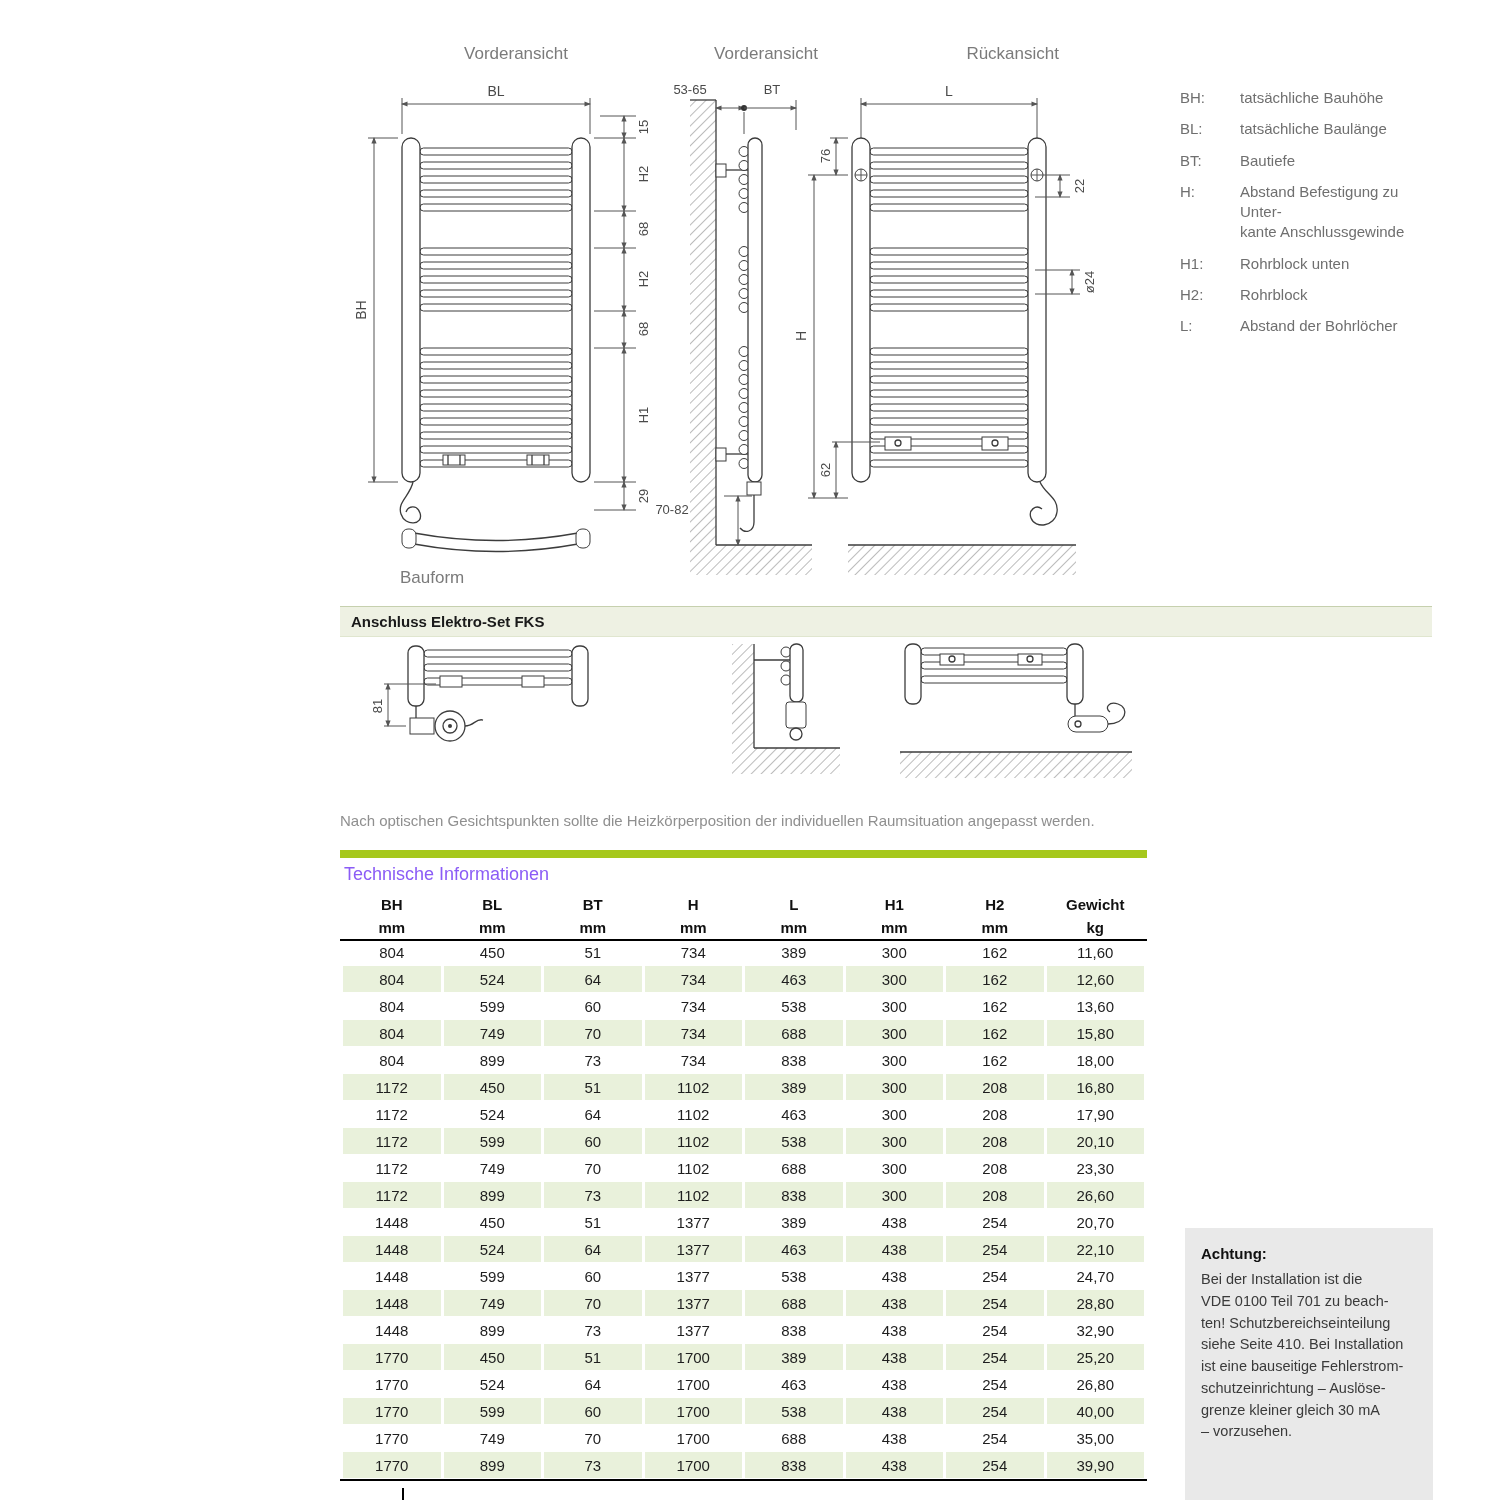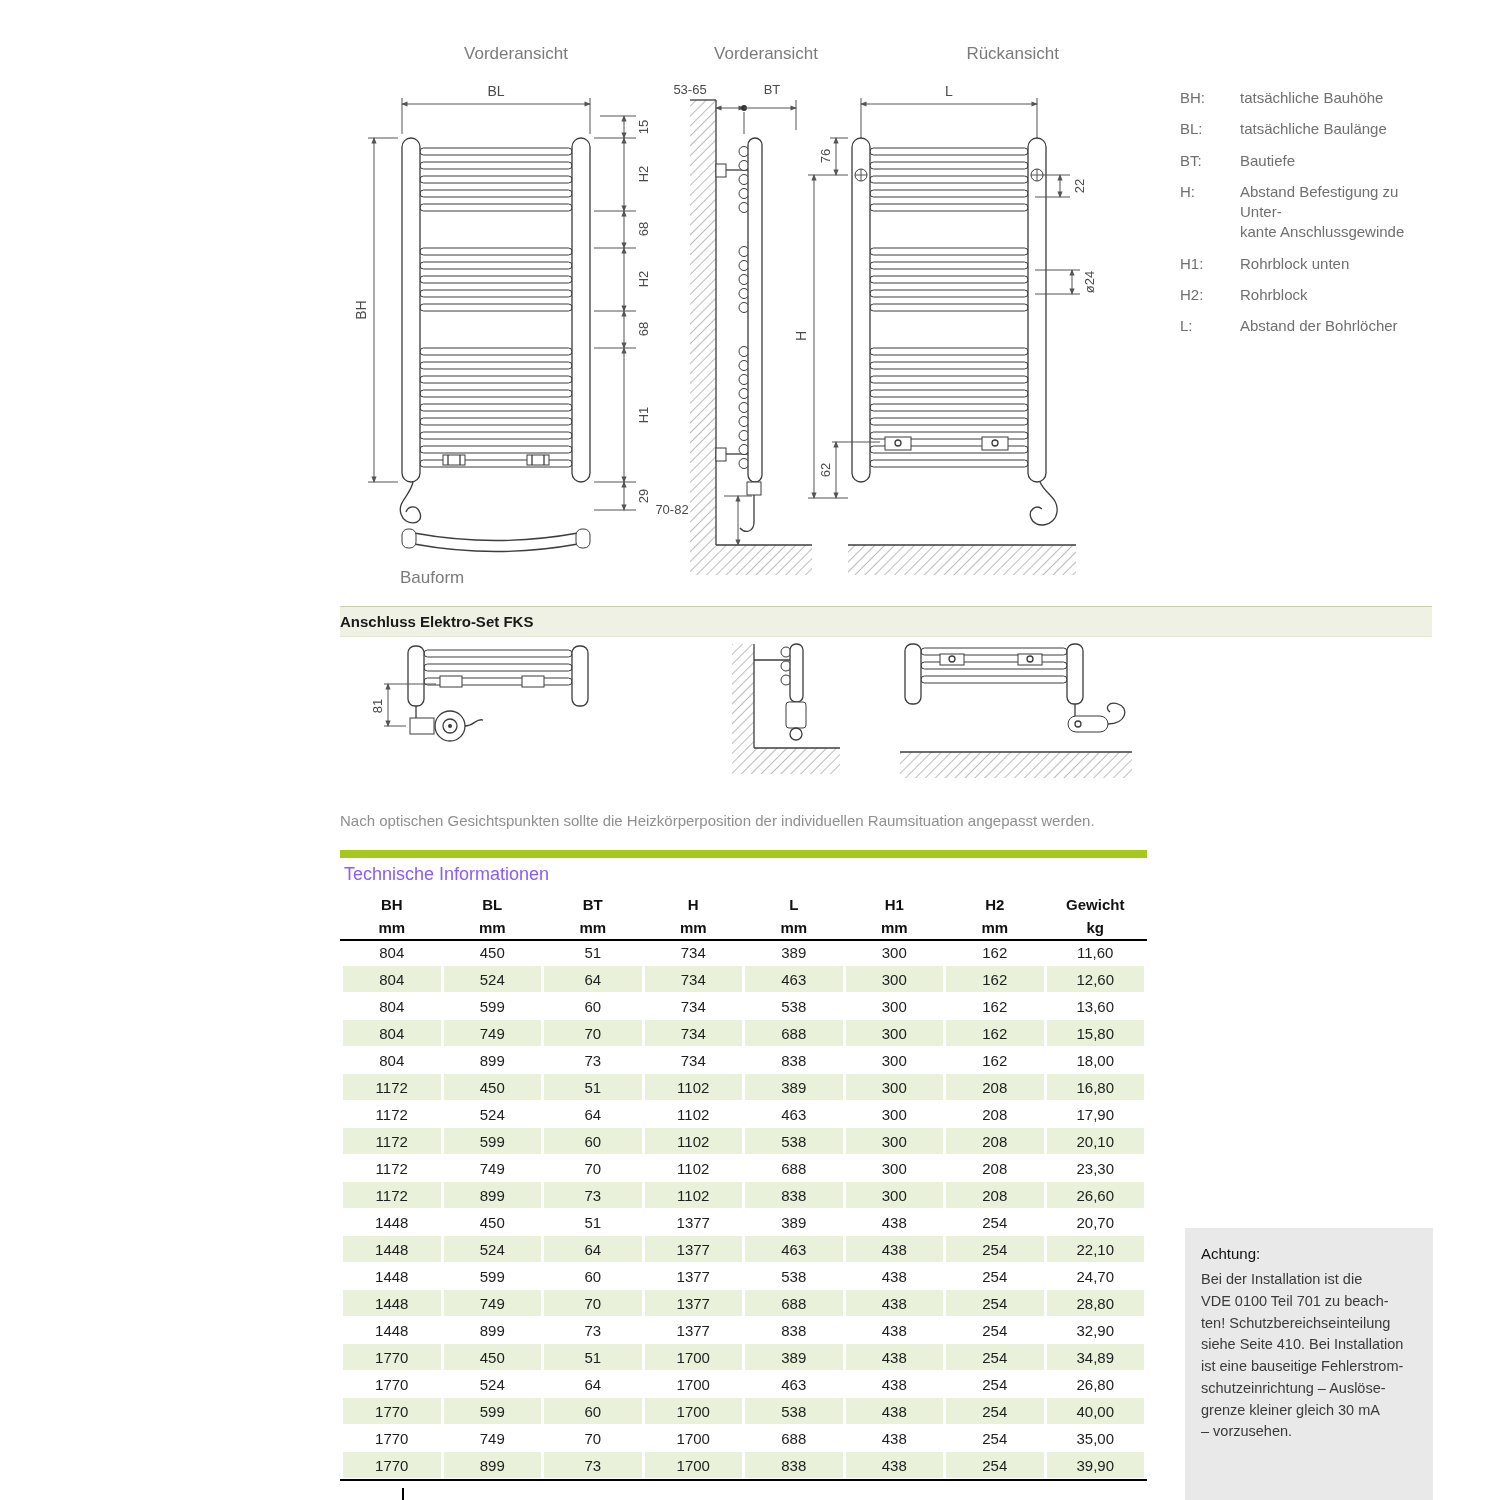--- a/index.html
+++ b/index.html
@@ -32,42 +32,42 @@
   .legend{left:1180px;top:88px;width:256px}
   .legend-item{display:flex;margin-bottom:11px;font-size:15px;color:#6f6f6f;line-height:1.35}
   .legend-key{width:60px;flex:none}
   .legend-text{flex:1;white-space:pre-line}
 
   
   .elektro-header{
     left:340px;top:606px;width:1092px;height:31px;
     background:var(--pale-green);
     border-top:1px solid #c6d0ae;border-bottom:1px solid #e0e6cf;
-    line-height:29px;
+    line-height:29px;padding-left:11px;
     font-weight:bold;font-size:15px;color:#1a1a1a;
   }
   .note{left:340px;top:812px;width:1000px;font-size:15px;color:#8f8f8f}
 
   
   .green-bar{left:340px;top:850px;width:807px;height:8px;background:var(--accent-green)}
   .section-title{left:344px;top:864px;font-size:18px;font-weight:normal;color:#8b5cf6}
   .table-wrap{left:340px;top:892px;width:807px}
   table.tech{
     border-collapse:separate;border-spacing:3px 1px;table-layout:fixed;width:807px;
   }
   table.tech th{font-size:15px;font-weight:bold;color:#111;height:22px;text-align:center;vertical-align:middle}
   table.tech td{font-size:15px;color:#1e1e1e;height:26px;text-align:center;vertical-align:middle}
   table.tech tr.alt td{background:var(--row-green)}
   .head-rule{left:340px;top:939px;width:807px;height:2px;background:#000}
   .bottom-rule{left:340px;top:1479px;width:807px;height:2px;background:#000}
   .bottom-tick{left:402px;top:1488px;width:2px;height:12px;background:#000}
 
   
   .warning{left:1185px;top:1228px;width:248px;height:272px;background:var(--warn-bg);padding:17px 16px}
-  .warning-title{font-size:15px;font-weight:normal;color:#111;margin-bottom:7px}
+  .warning-title{font-size:15px;font-weight:bold;color:#111;margin-bottom:7px}
   .warning-text{font-size:14.5px;color:#3a3a3a;line-height:1.5;white-space:pre-line}
 </style>
 </head>
 <body>
 
 <div class="abs" style="left:0;top:0;width:1500px;height:1500px">
 
   <div class="abs view-title" style="left:398px;top:44px;width:170px">Vorderansicht</div>
   <div class="abs view-title" style="left:648px;top:44px;width:170px">Vorderansicht</div>
   <div class="abs view-title" style="left:889px;top:44px;width:170px">Rückansicht</div>
@@ -562,21 +562,21 @@
             <td>32,90</td>
           </tr>
           <tr class="alt">
             <td>1770</td>
             <td>450</td>
             <td>51</td>
             <td>1700</td>
             <td>389</td>
             <td>438</td>
             <td>254</td>
-            <td>34,89</td>
+            <td>25,20</td>
           </tr>
           <tr>
             <td>1770</td>
             <td>524</td>
             <td>64</td>
             <td>1700</td>
             <td>463</td>
             <td>438</td>
             <td>254</td>
             <td>26,80</td>

